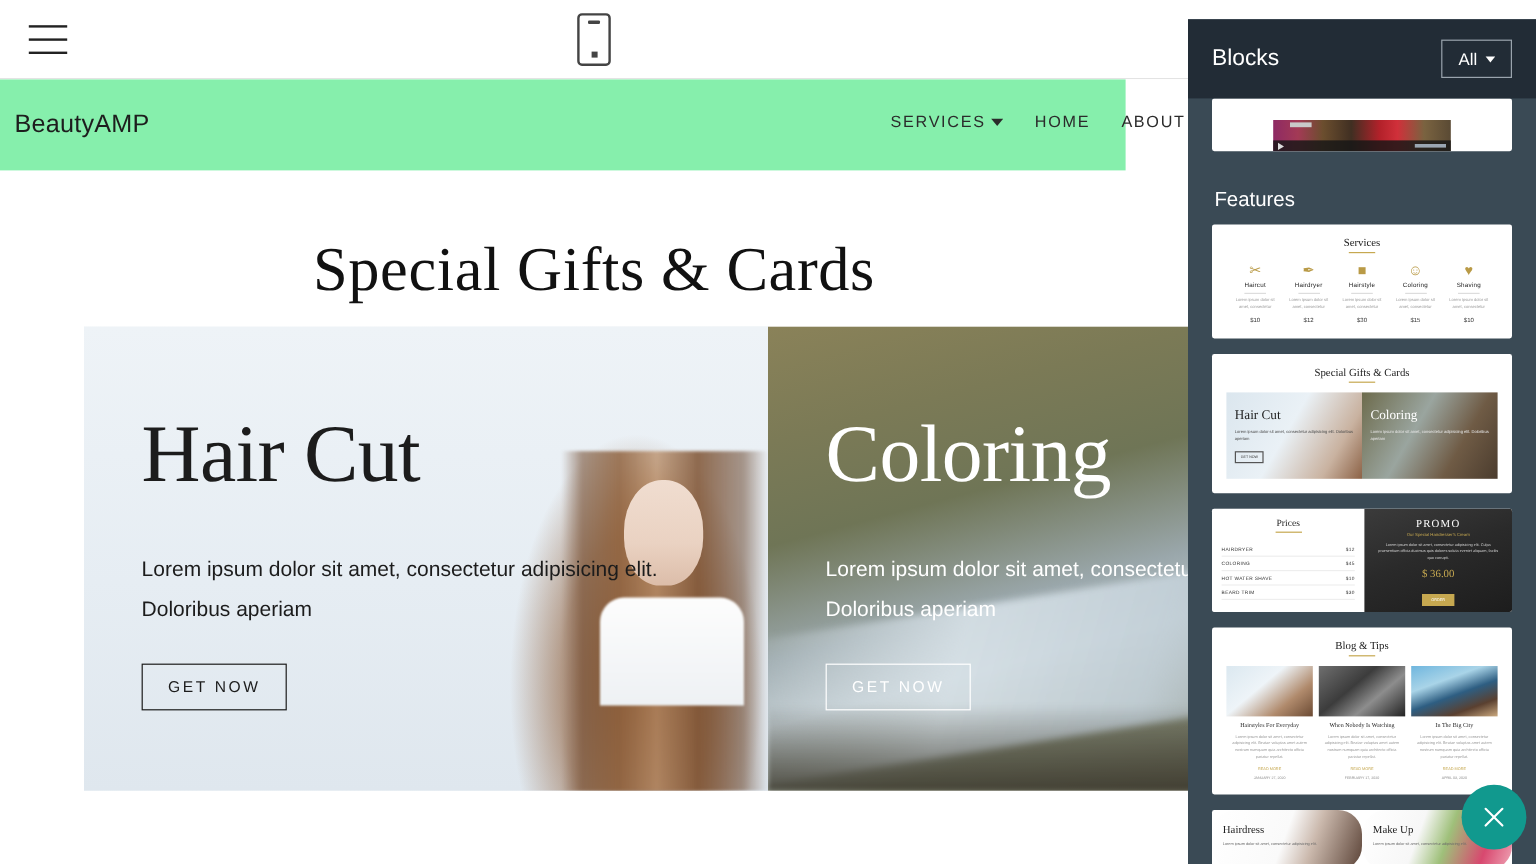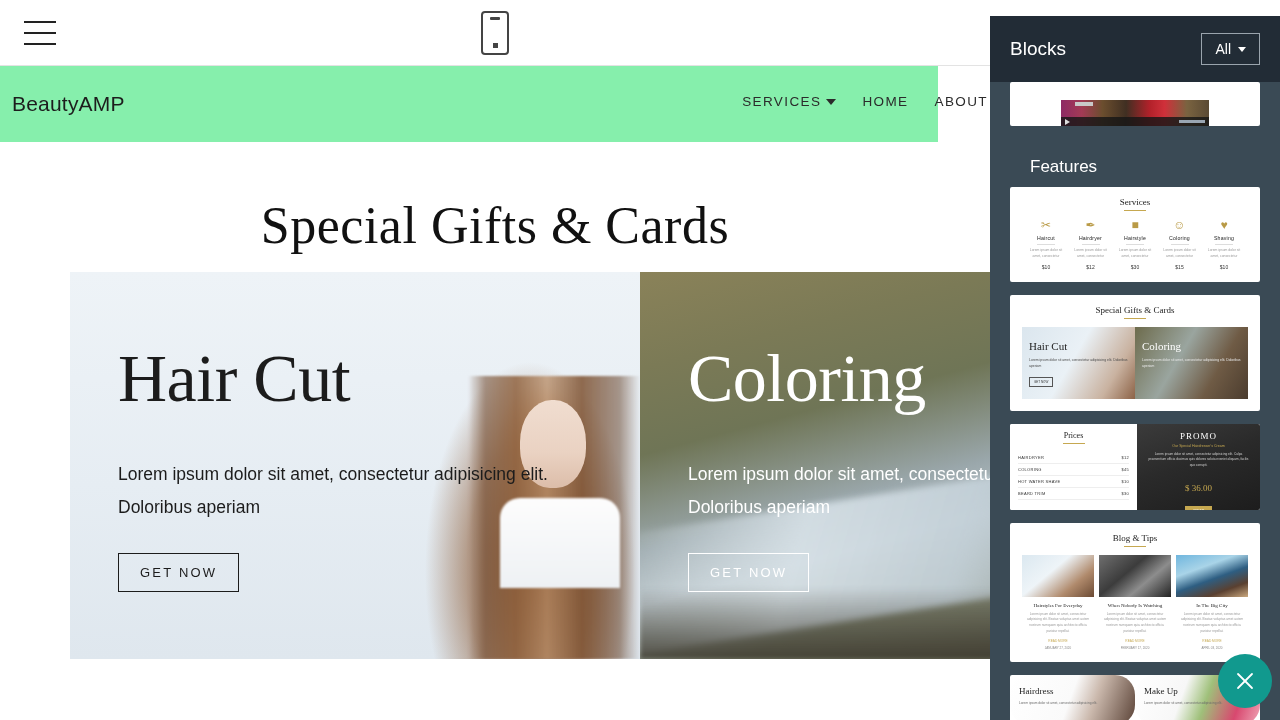--- a/index.html
+++ b/index.html
@@ -166,21 +166,21 @@
     display: flex; align-items: center; gap: 7px;
   }
   .filter-btn .cd {
     border-left: 4px solid transparent; border-right: 4px solid transparent;
     border-top: 5px solid #fff;
   }
   .panel-scroll { position: absolute; left: 0; top: 66px; width: 290px; height: 654px; }
 
   .group-label {
     color: #ffffff; font-size: 17px; font-weight: 400;
-    padding: 18px 0 10px 40px;
+    padding: 18px 0 10px 22px;
   }
   .thumb {
     width: 250px; margin: 0 auto 13px auto;
     background: #ffffff; border-radius: 2px; overflow: hidden;
     cursor: pointer; position: relative;
   }
 
   
   .thumb-video { height: 44px; display: flex; align-items: flex-end; justify-content: center; }
   .video-strip {
@@ -223,21 +223,21 @@
   .pps-col { flex: 1; position: relative; }
   .pps-white { background: #fff; padding: 7px 8px; }
   .pps-dark {
     background: linear-gradient(160deg, #3b3b3b 0%, #2a2a2a 45%, #1d1d1d 100%);
     padding: 7px 6px; text-align: center;
   }
   .pps-t { font-family: "Liberation Serif", serif; font-size: 8px; color: #222; text-align: center; }
   .pps-t-w { font-family: "Liberation Serif", serif; font-size: 9px; color: #fff; letter-spacing: 1px; }
   .pps-sub { font-size: 3.6px; color: #c6a850; margin-top: 3px; }
   .pps-body { font-size: 3.2px; color: #cfcfcf; line-height: 1.8; margin-top: 4px; padding: 0 4px; }
-  .pps-price { font-family: "Liberation Serif", serif; font-size: 9px; color: #c6a850; margin-top: 14px; }
+  .pps-price { font-family: "Liberation Serif", serif; font-size: 9px; color: #c6a850; margin-top: 4px; }
   .pps-li { display: flex; justify-content: space-between; font-size: 4px; color: #333; padding: 3px 0; border-bottom: .5px solid #eee; letter-spacing: .3px; }
   .pps-btn { display: inline-block; font-size: 3px; border: .5px solid #999; padding: 2px 6px; color: #444; }
   .pps-btn-g { display: inline-block; font-size: 3.2px; background: #c6a850; color: #fff; padding: 3px 8px; }
   .ctr { text-align: center; }
 
   
   .blog-row { display: flex; gap: 5px; margin-top: 4px; }
   .blog-card { flex: 1; }
   .blog-img { height: 42px; }
   .bi1 { background: linear-gradient(140deg, #dbe8f0 0%, #eef4f8 40%, #b08a6c 72%, #6b4a33 100%); }

